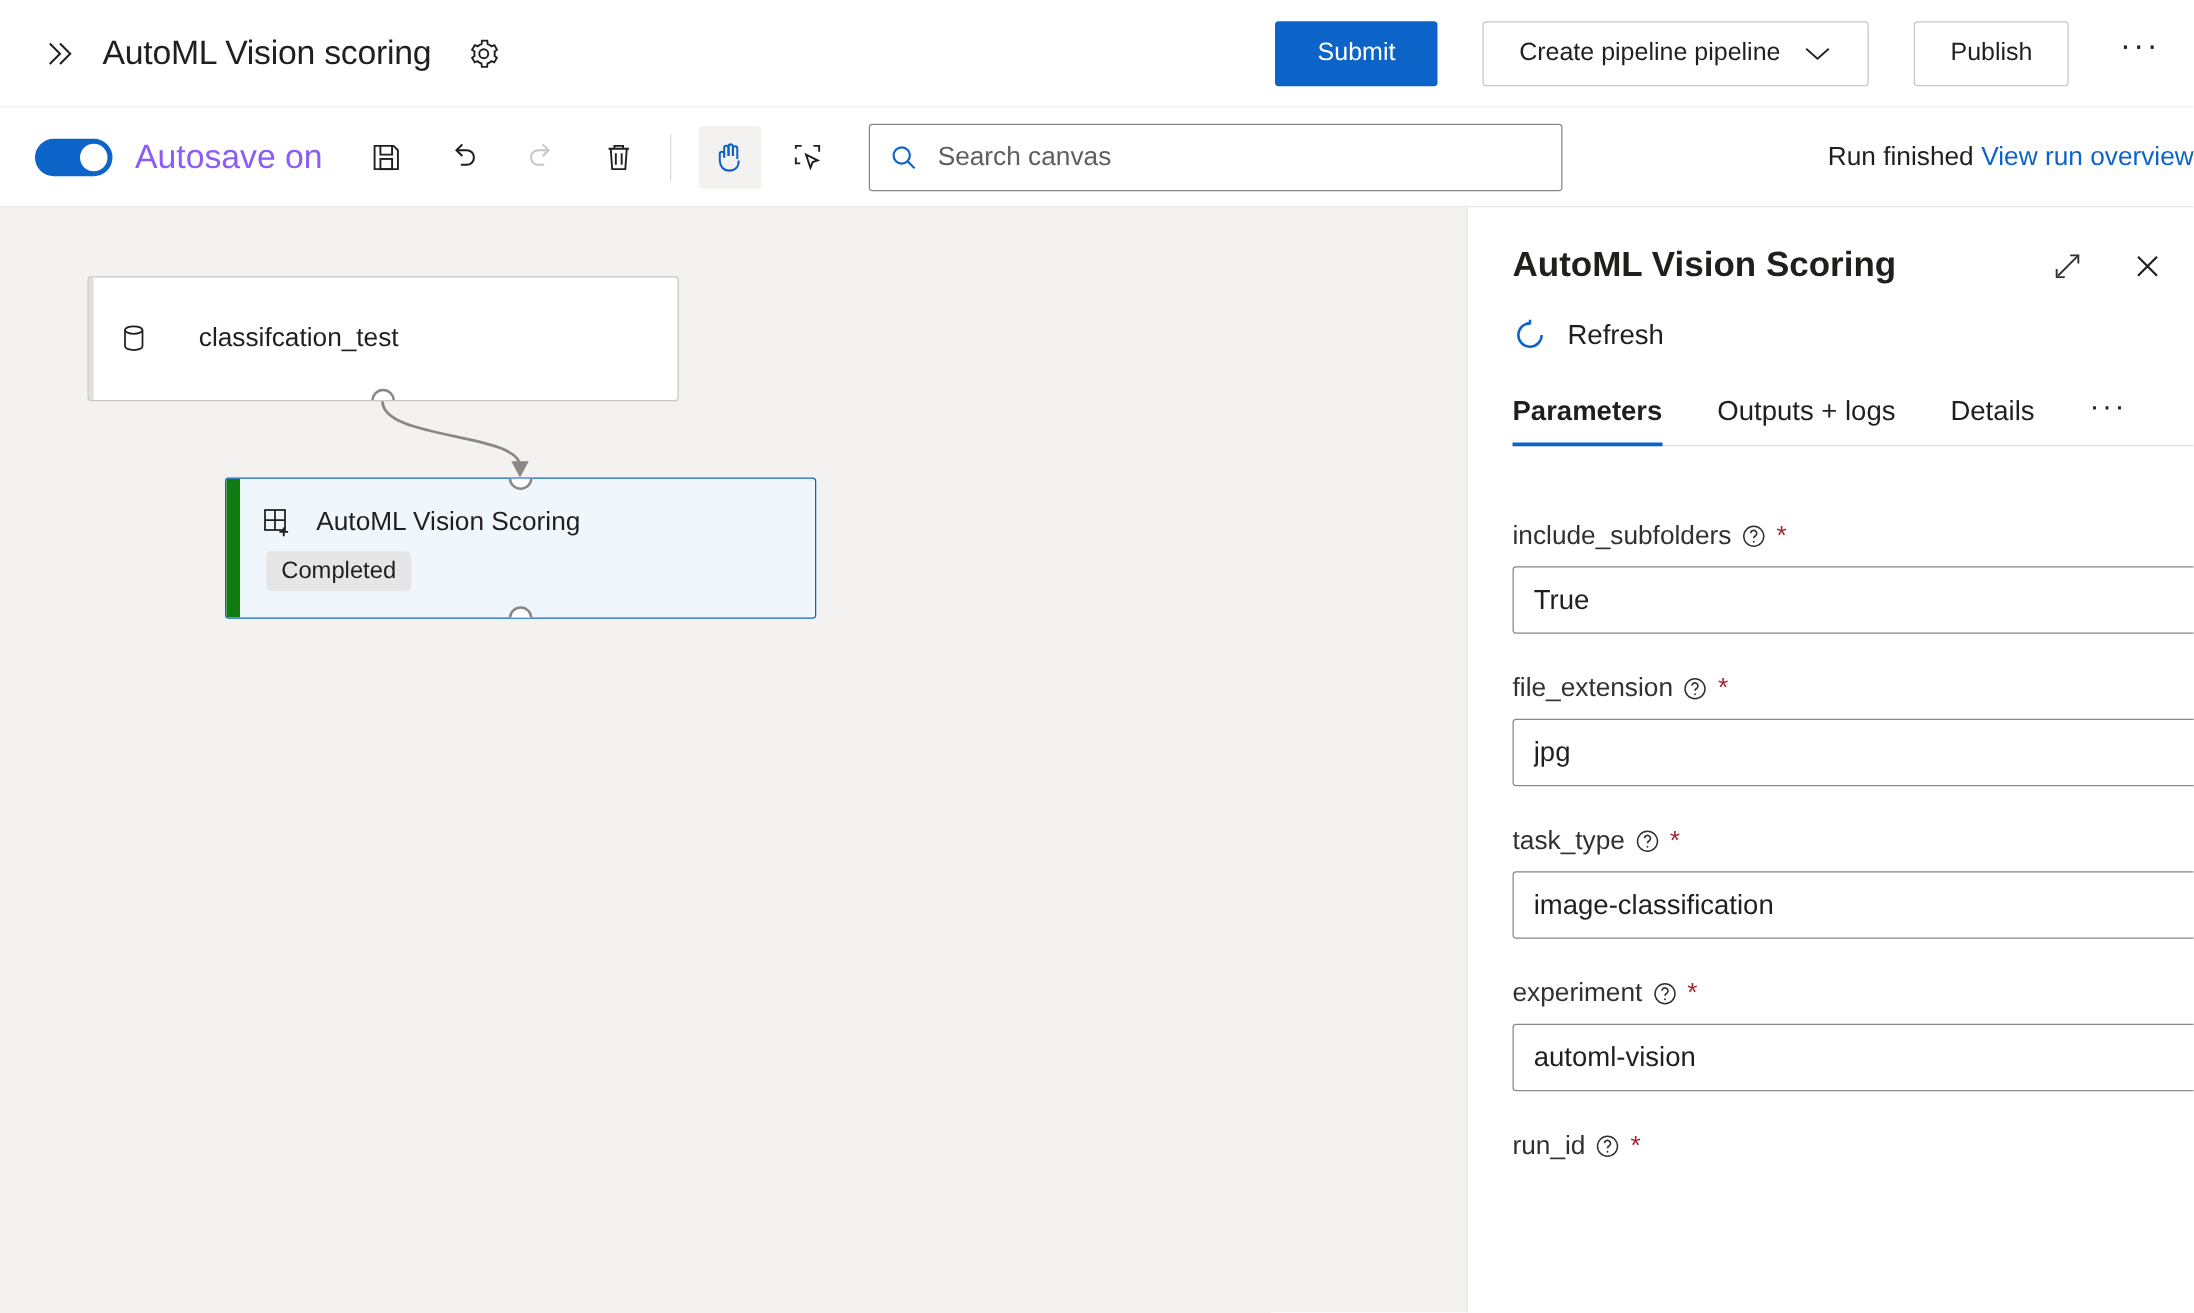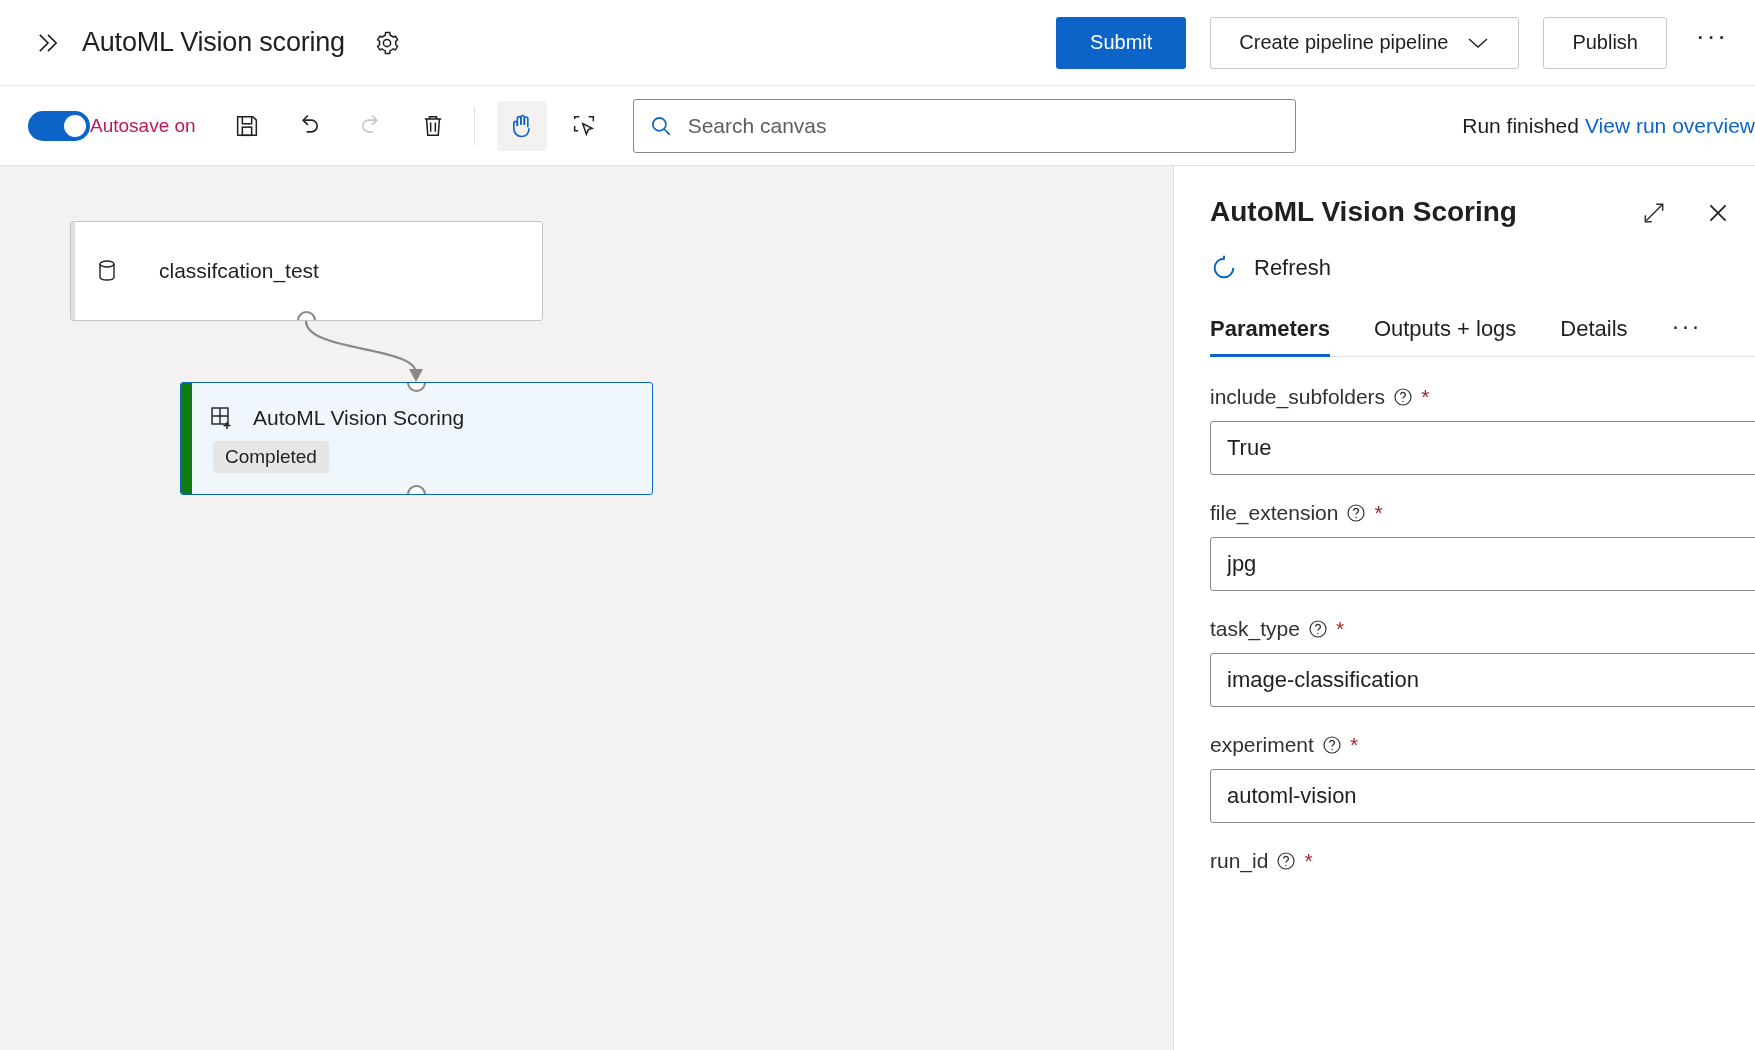--- a/index.html
+++ b/index.html
@@ -25,21 +25,21 @@
   }
   .page-title {
     margin-left: 16px; font-size: 27px; font-weight: 400; color: #201f1e;
     letter-spacing: -0.2px; white-space: nowrap;
   }
   .gear-btn {
     margin-left: 22px; width: 40px; height: 40px;
     display: flex; align-items: center; justify-content: center; cursor: pointer;
   }
   .hdr-actions {
-    margin-left: auto; display: flex; align-items: center; gap: 24px;
+    margin-left: auto; display: flex; align-items: center; gap: 36px;
     padding-right: 22px;
   }
   .btn-primary {
     background: #0d64c8; color: #ffffff; border: none; border-radius: 3px;
     height: 52px; padding: 0 34px; font-size: 20px;
     font-family: inherit; cursor: pointer; white-space: nowrap;
   }
   .btn-secondary {
     background: #ffffff; color: #201f1e; border: 1px solid #c8c6c4; border-radius: 3px;
     height: 52px; padding: 0 28px; font-size: 20px;
@@ -60,30 +60,30 @@
   }
   .toggle-wrap { margin-left: 28px; display: flex; align-items: center; cursor: pointer; }
   .toggle {
     width: 62px; height: 30px; border-radius: 15px; background: #0d64c8;
     position: relative; flex: none;
   }
   .toggle::after {
     content: ""; position: absolute; right: 4px; top: 4px;
     width: 22px; height: 22px; border-radius: 50%; background: #ffffff;
   }
-  .toggle-label { font-size: 19px; color: #be185d; white-space: nowrap; }
+  .toggle-label { margin-left: 18px; font-size: 27px; color: #8b5cf6; white-space: nowrap; }
   .tbtn {
     width: 50px; height: 50px; margin-left: 12px; border-radius: 3px;
     display: flex; align-items: center; justify-content: center; cursor: pointer;
   }
   .tbtn.first { margin-left: 26px; }
   .tbtn.selected { background: #f3f2f1; }
   .tsep { width: 1px; height: 38px; background: #e1dfdd; margin: 0 10px 0 16px; }
   .search-box {
-    margin-left: 24px; width: 663px; height: 54px;
+    margin-left: 24px; width: 555px; height: 54px;
     border: 1px solid #8a8886; border-radius: 3px; background: #ffffff;
     display: flex; align-items: center; padding: 0 14px;
   }
   .search-input {
     border: none; outline: none; background: transparent;
     font-family: inherit; font-size: 21px; color: #201f1e;
     margin-left: 14px; flex: 1; height: 100%;
   }
   .search-input::placeholder { color: #605e5c; }
   .run-status {
@@ -152,21 +152,21 @@
     font-size: 22px; color: #201f1e; padding-bottom: 14px;
     cursor: pointer; position: relative; white-space: nowrap;
   }
   .tab.active { font-weight: 600; }
   .tab.active::after {
     content: ""; position: absolute; left: 0; right: 0; bottom: -1px;
     height: 3px; background: #0d64c8;
   }
   .tab-more { font-size: 24px; color: #201f1e; padding-bottom: 16px; cursor: pointer; letter-spacing: 2px; }
   .fields { padding: 28px 36px 0 36px; }
-  .field { margin-bottom: 26px; }
+  .field { margin-bottom: 26px; margin-top: 32px; }
   .field-label {
     display: flex; align-items: center; gap: 8px;
     font-size: 21px; color: #323130; margin-bottom: 12px;
   }
   .req { color: #a4262c; font-size: 21px; }
   .control {
     width: 608px; height: 54px; border: 1px solid #8a8886; border-radius: 3px;
     background: #ffffff; display: flex; align-items: center;
     padding: 0 16px; font-size: 22px; color: #201f1e;
   }

